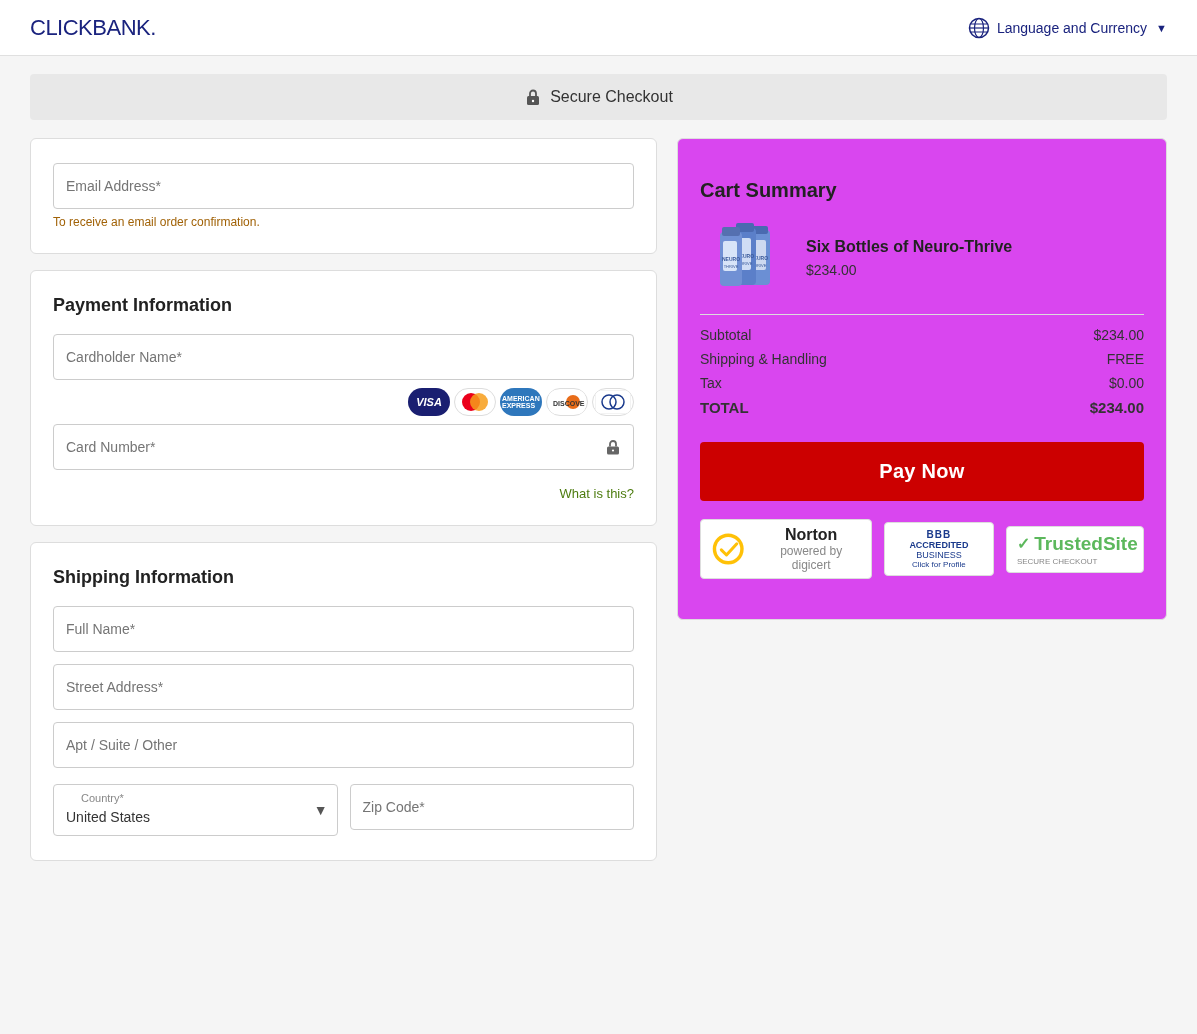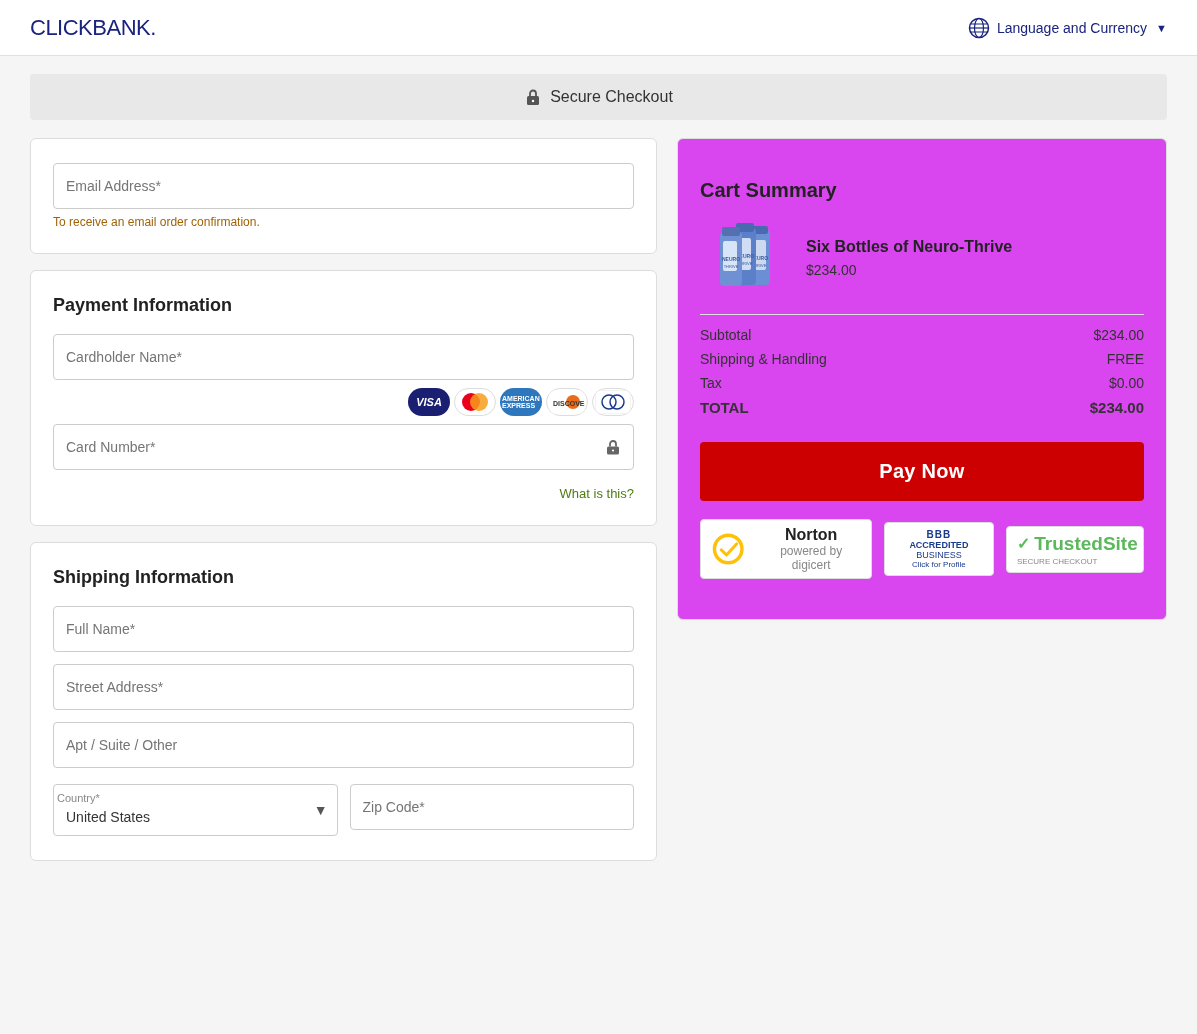--- a/index.html
+++ b/index.html
@@ -163,21 +163,21 @@
       gap: 12px;
       margin-top: 12px;
     }
     .select-wrap {
       flex: 1;
       position: relative;
     }
     .select-label {
       position: absolute;
       top: 8px;
-      left: 4px;
+      left: 28px;
       font-size: 11px;
       color: #888;
     }
     .country-select {
       width: 100%;
       border: 1px solid #ccc;
       border-radius: 4px;
       padding: 24px 36px 10px 12px;
       font-size: 14px;
       color: #333;

